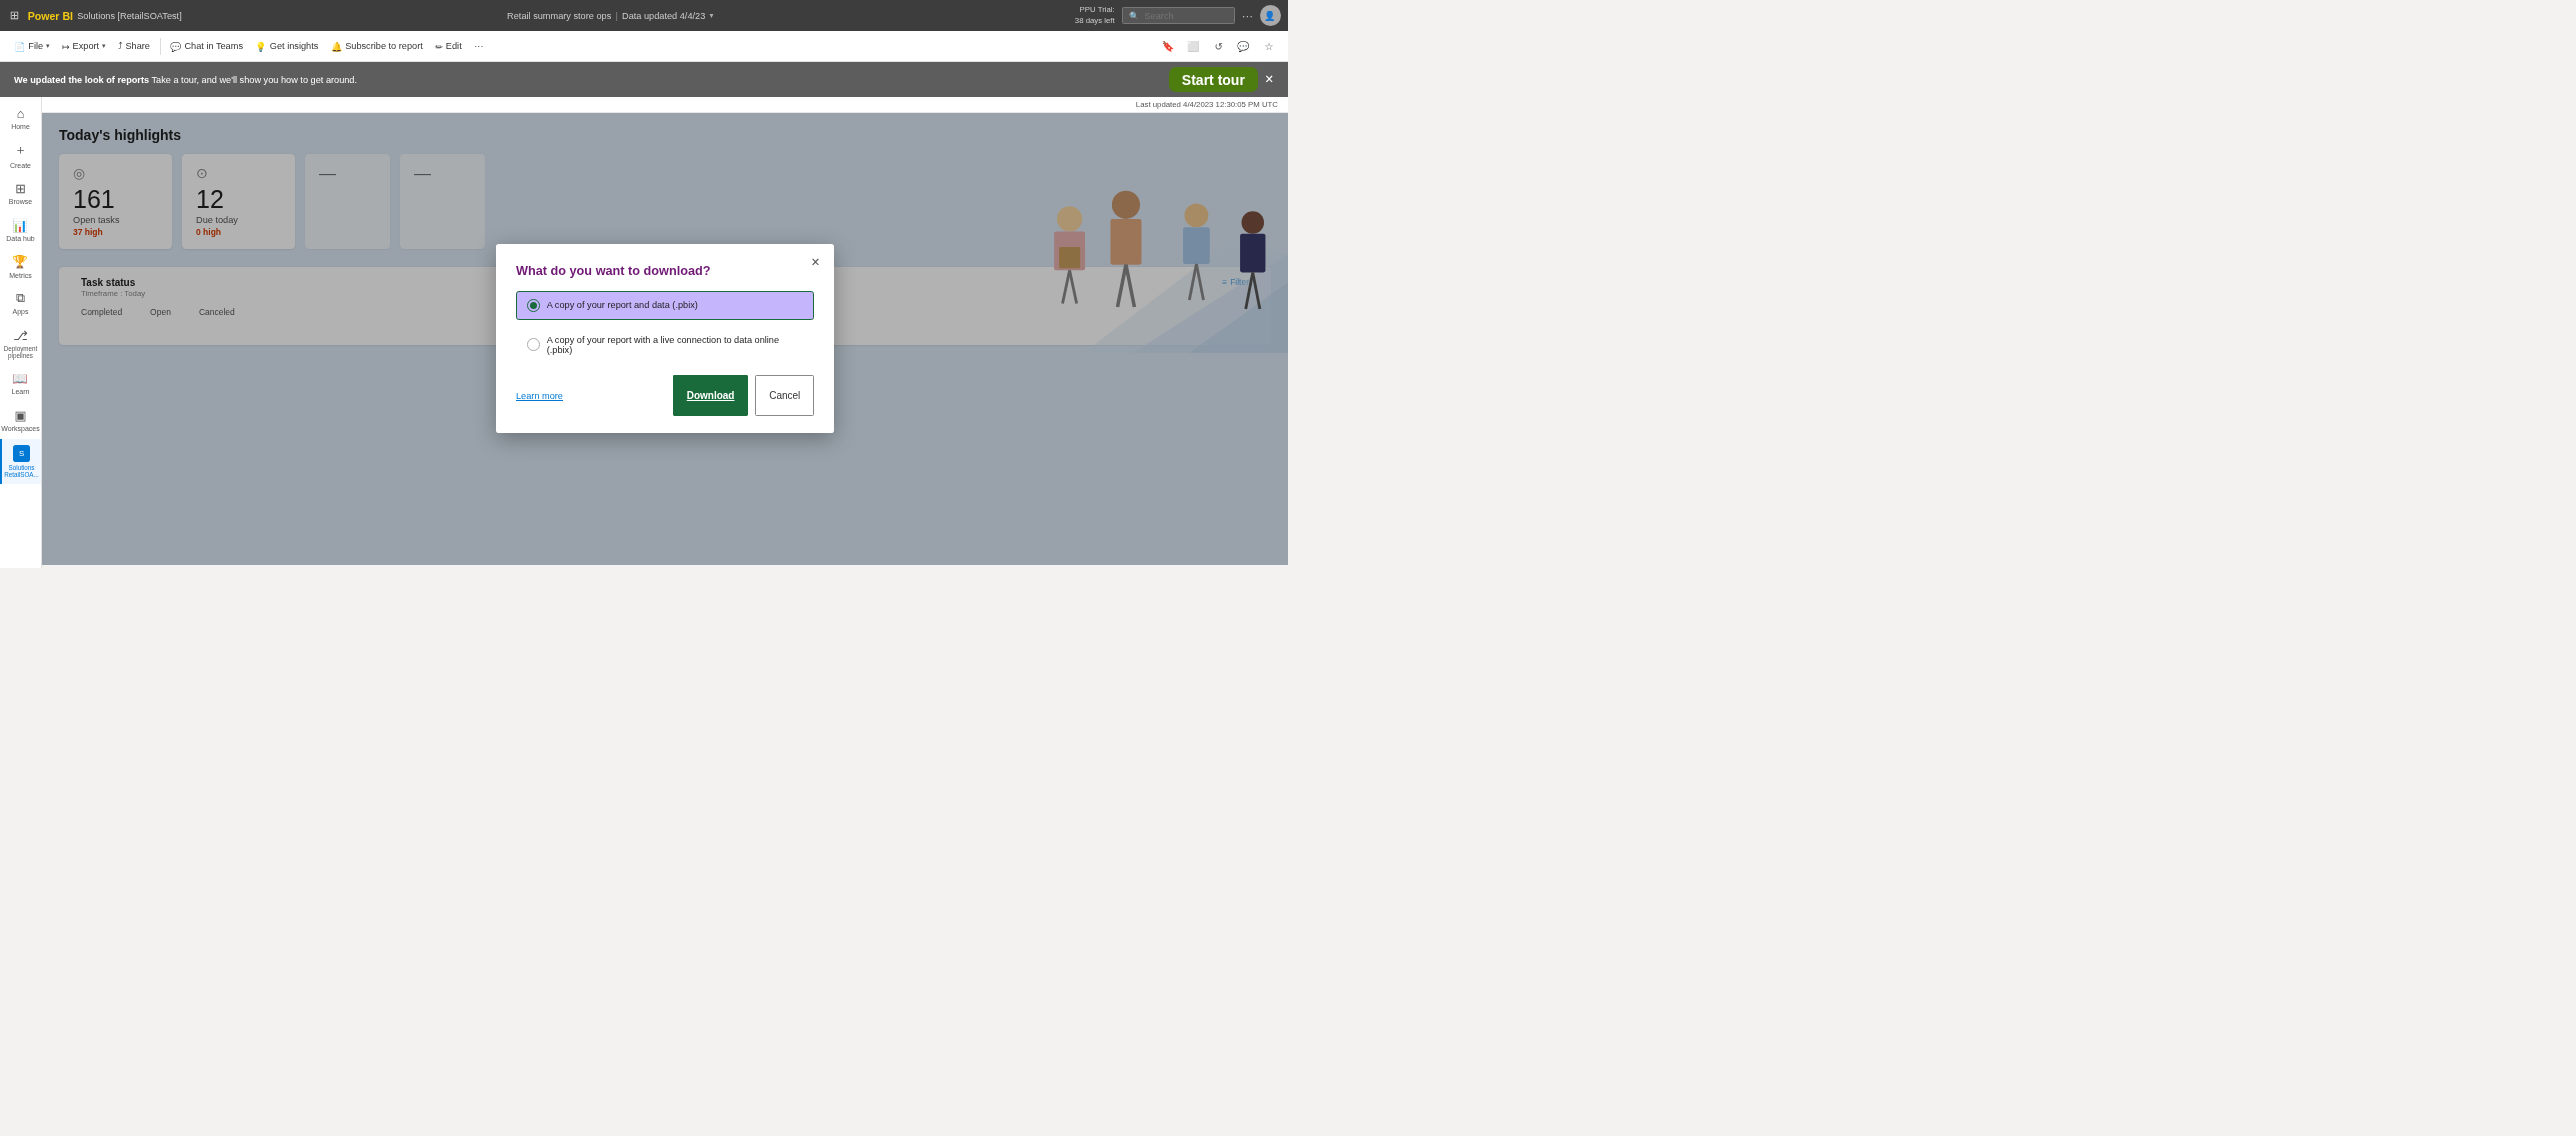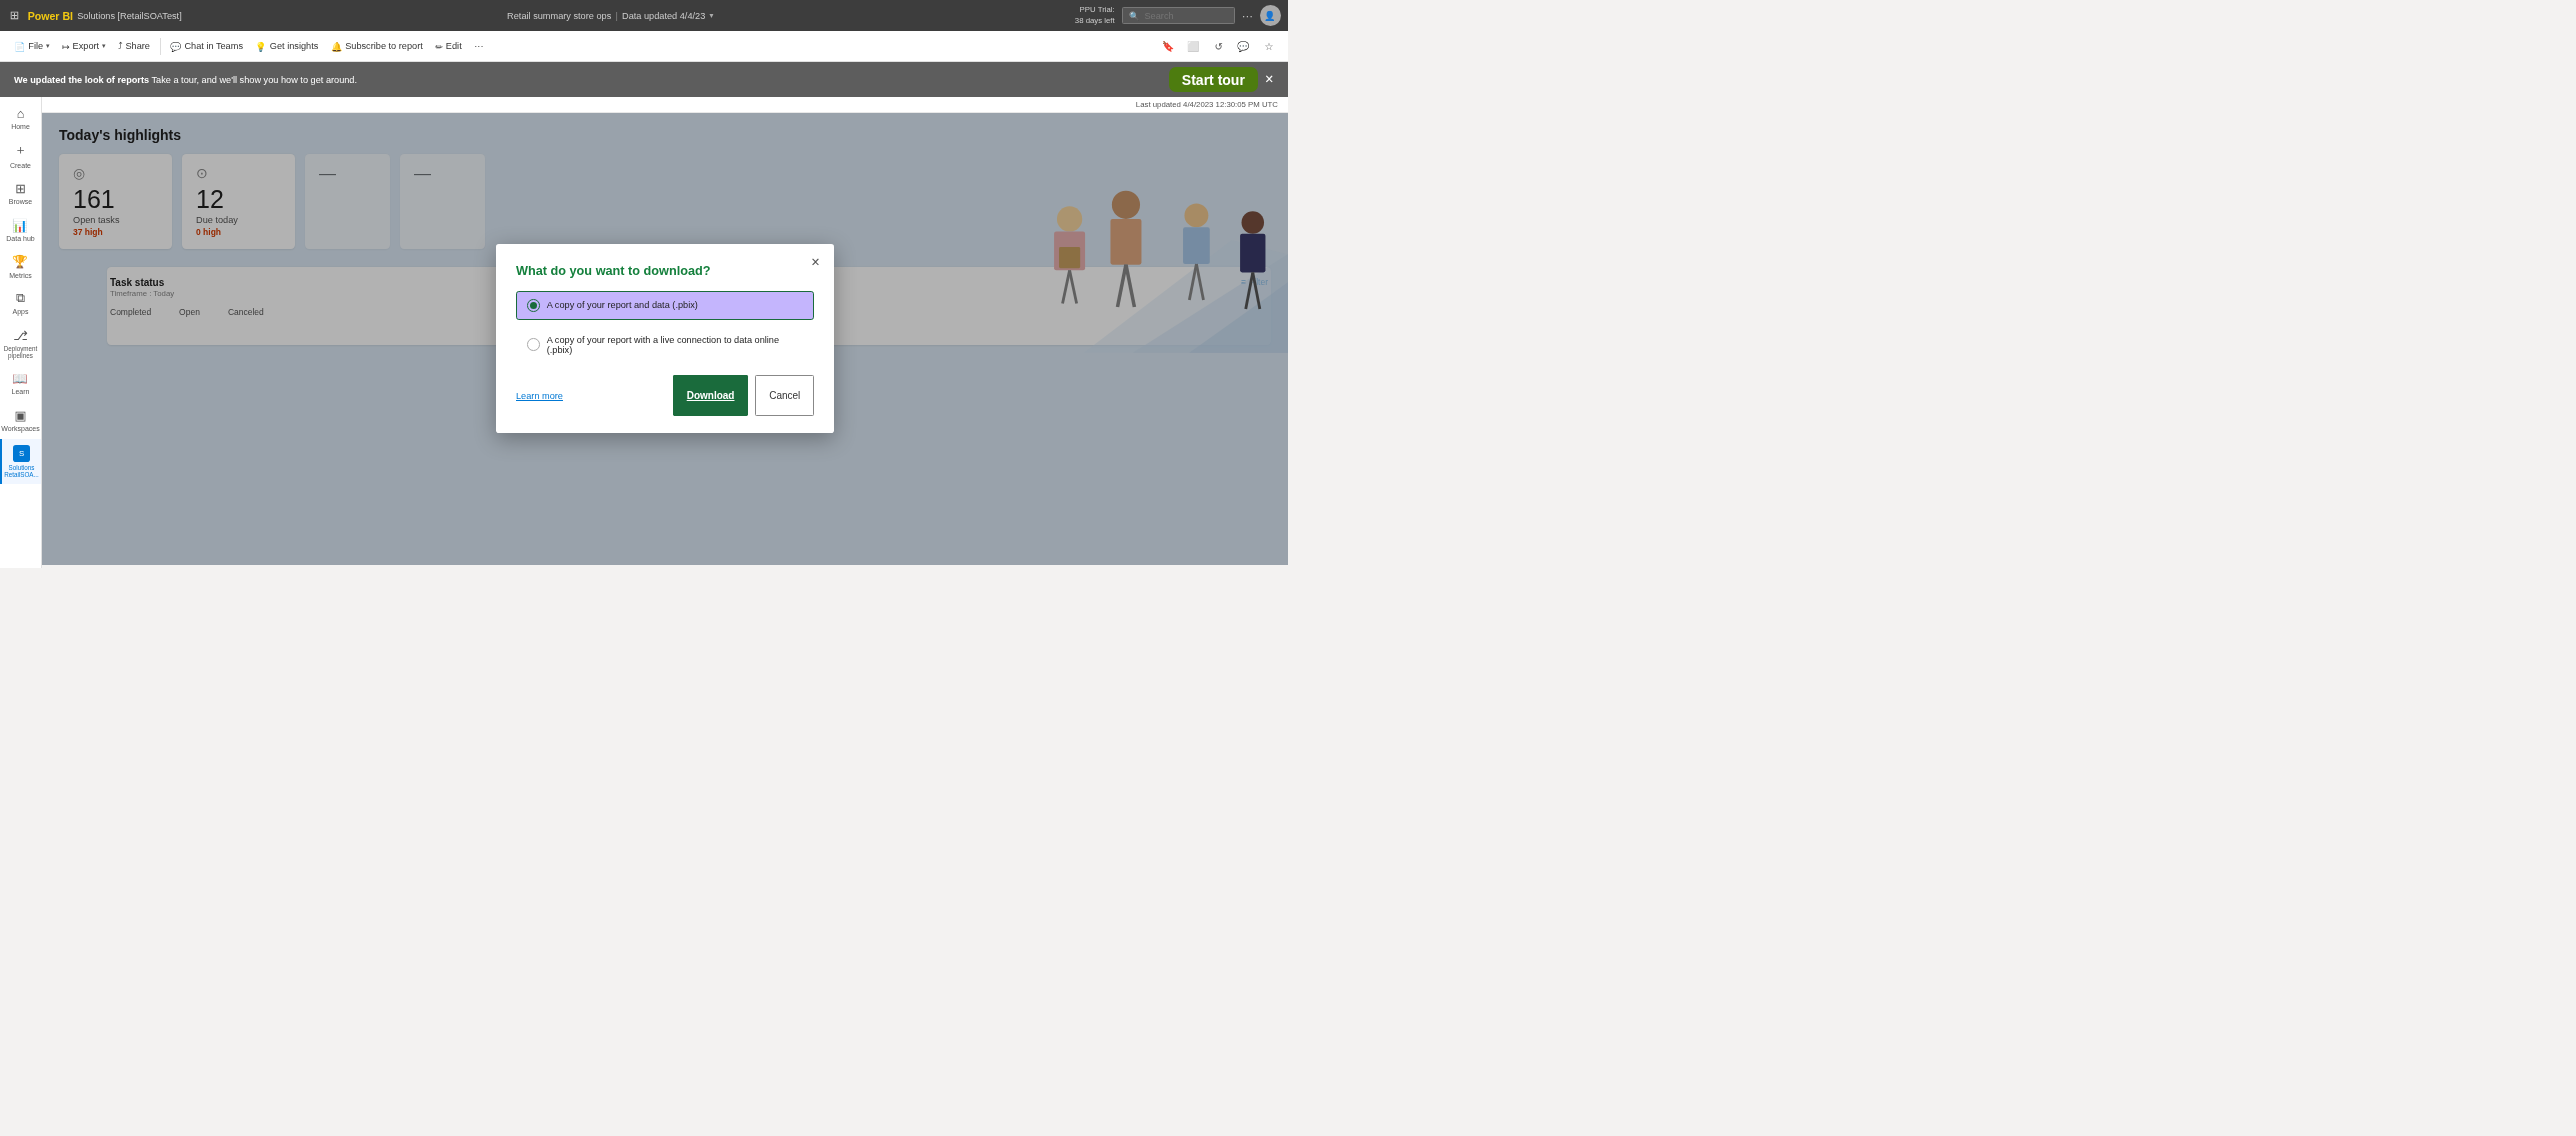--- a/index.html
+++ b/index.html
@@ -251,25 +251,24 @@
     
     .bottom-sections {
       display: flex;
       padding: 0 17px;
       gap: 11.3px;
       margin-top: 7px;
     }
     .bottom-card {
       background: white;
       border-radius: 4.2px;
-      padding: 10px 3px;
+      padding: 10px 22px;
       flex: 1;
       box-shadow: 0 0.7px 2.1px rgba(0,0,0,0.08);
       min-height: 78px;
-      margin-left: 48px;
     }
     .bottom-card-title { font-size: 10px; font-weight: 600; color: #222; }
     .bottom-card-subtitle { font-size: 7.8px; color: #888; margin-top: 1.4px; }
     .bottom-card-header {
       display: flex;
       align-items: flex-start;
       justify-content: space-between;
     }
     .filter-btn {
       display: flex; align-items: center; gap: 2.8px;
@@ -296,21 +295,21 @@
       background: white;
       border-radius: 2.8px;
       box-shadow: 0 5.6px 22.6px rgba(0,0,0,0.3);
       width: 338px;
       padding: 20px 20px 17px;
       position: relative;
     }
     .modal-title {
       font-size: 12.7px;
       font-weight: 600;
-      color: #15803d;
+      color: #701a75;
       margin-bottom: 12.7px;
     }
     .modal-close {
       position: absolute;
       top: 10px; right: 10px;
       font-size: 11.3px;
       color: #555;
       cursor: pointer;
       width: 17px; height: 17px;
       display: flex; align-items: center; justify-content: center;

